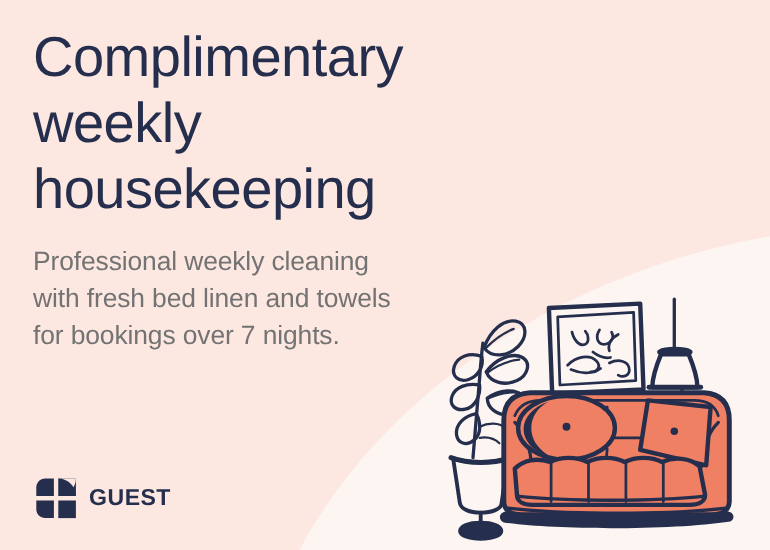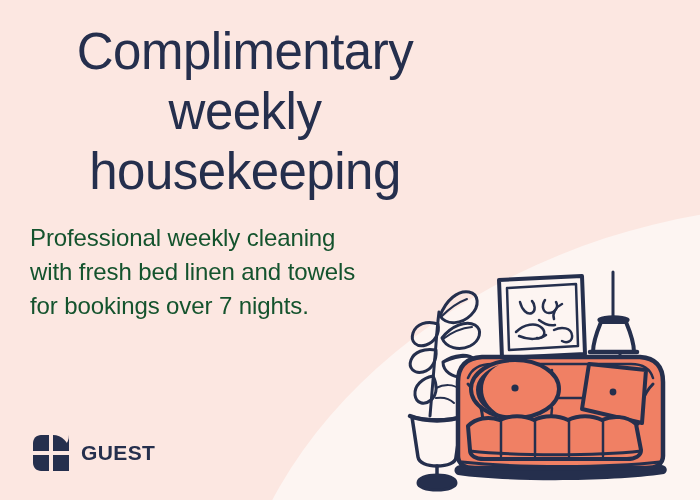--- a/index.html
+++ b/index.html
@@ -36,25 +36,24 @@
   }
   #headline {
     margin: 0;
     color: #252f4d;
     font-family: "Liberation Sans", sans-serif;
     font-size: 51px;
     font-weight: 300;
     line-height: 1.18;
     letter-spacing: -0.5px;
     white-space: pre-line;
-    text-align: center;
   }
   #subhead {
     margin: 18px 0 0 0;
-    color: #14532d;
+    color: #737373;
     font-family: "Liberation Sans", sans-serif;
     font-size: 24px;
     font-weight: 400;
     line-height: 1.42;
     letter-spacing: -0.1px;
     white-space: pre-line;
   }
   
   #logo {
     position: absolute;

